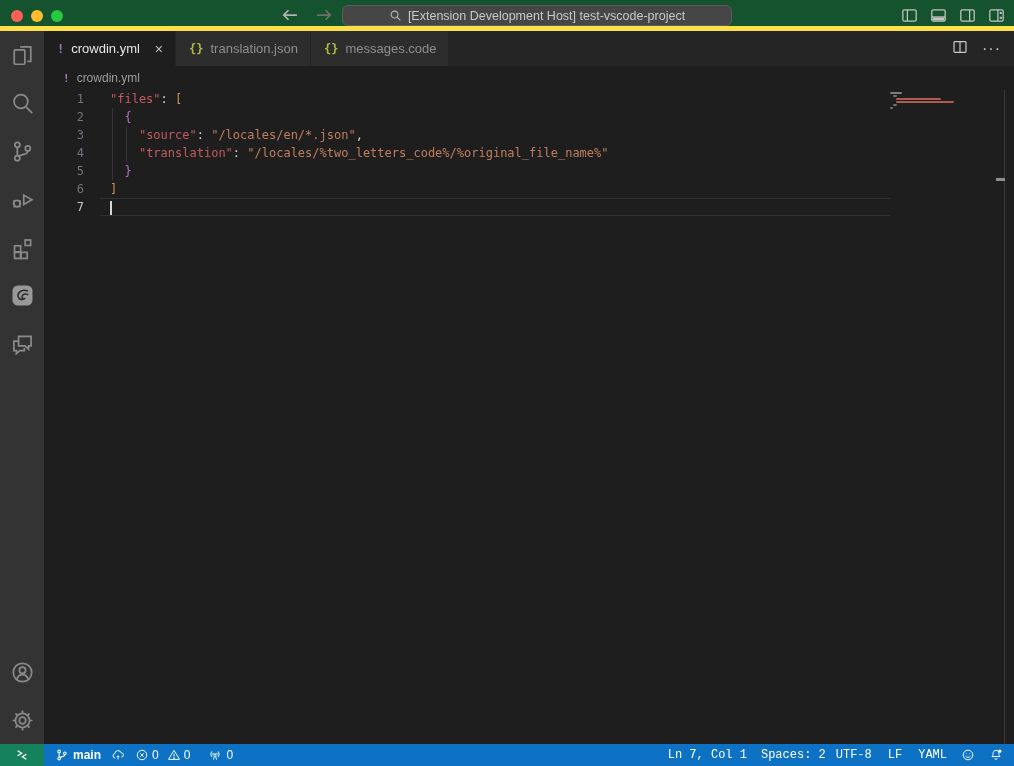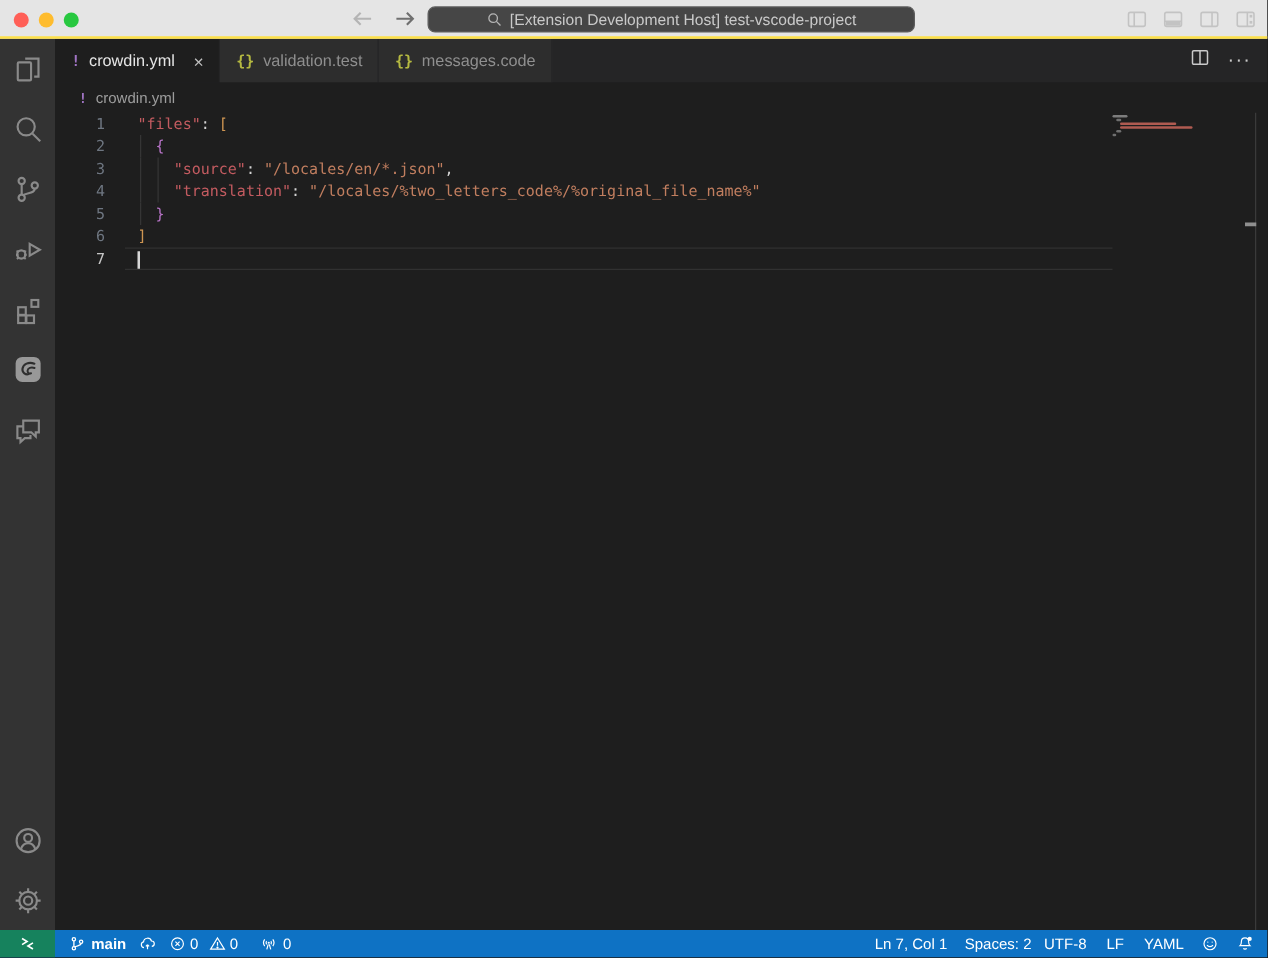--- a/index.html
+++ b/index.html
@@ -1,21 +1,21 @@
 <!DOCTYPE html>
 <html><head>
 <meta charset="utf-8">
 <style>
   * { margin:0; padding:0; box-sizing:border-box; }
   html,body { width:1014px; height:766px; background:#1e1e1e; overflow:hidden;
               font-family:"Liberation Sans", sans-serif; }
   .app { position:relative; width:1014px; height:766px; background:#1e1e1e; }
 
   
-  .titlebar { position:relative; height:31px; background:#e5e5e5; border-bottom:2px solid #fde047; }
+  .titlebar { position:relative; height:31px; background:#14532d; border-bottom:5px solid #fde047; }
   .traffic { position:absolute; left:11px; top:10px; display:flex; gap:8px; }
   .traffic span { width:12px; height:12px; border-radius:50%; display:block; }
   .tl-close{ background:#ff5f57; } .tl-min{ background:#febc2e; } .tl-zoom{ background:#28c840; }
   .nav-arrows { position:absolute; left:280px; top:4px; display:flex; gap:14px; }
   .nav-arrows svg { width:20px; height:22px; }
   .arrow-back { color:#b4b4b4; } .arrow-fwd { color:#6f6f6f; }
   .command-center { position:absolute; left:342px; top:5px; width:390px; height:21px;
     background:#464646; border:1px solid #5d5d5d; border-radius:6px;
     display:flex; align-items:center; justify-content:center; gap:6px;
     color:#c9c9c9; font-size:12.5px; }
@@ -72,21 +72,21 @@
   .overview-ruler { position:absolute; top:0; bottom:0; right:9px; width:1px; background:#3a3a3a; }
   .ruler-cursor { position:absolute; right:0; top:88px; width:9px; height:3px; background:#8f8f8f; }
 
   
   .statusbar { height:22px; background:#0e72c4; color:#ffffff; display:flex; align-items:center; font-size:12px; }
   .remote { width:44px; height:22px; background:#16825d; display:flex; align-items:center; justify-content:center; cursor:pointer; }
   .remote svg { width:14px; height:14px; }
   .sb-item { display:flex; align-items:center; gap:4px; padding:0 5px; height:22px; cursor:pointer; white-space:nowrap; }
   .sb-item svg { width:14px; height:14px; }
   .sb-left { display:flex; align-items:flex-end; margin-left:6px; }
-  .sb-right { display:flex; align-items:flex-start; margin-left:auto; margin-right:6px; }
+  .sb-right { display:flex; align-items:flex-start; margin-left:auto; margin-right:6px;font-family:Liberation Mono, monospace; }
   .branch-label { font-weight:bold; }
   .diag { gap:3px; }
 </style>
 </head>
 <body>
 
 <div class="app">
 
   <div class="titlebar">
     <div class="traffic">
@@ -215,21 +215,21 @@
     <div class="editor-col">
 
       <div class="tabstrip">
         <div class="tab active">
           <span class="ficon yml">!</span>
           <span>crowdin.yml</span>
           <span class="tab-close">×</span>
         </div>
         <div class="tab">
           <span class="ficon json">{}</span>
-          <span>validation.test</span>
+          <span>translation.json</span>
         </div>
         <div class="tab">
           <span class="ficon json">{}</span>
           <span>messages.code</span>
         </div>
         <div class="tab-actions">
           <span>
             <svg viewBox="0 0 16 16" fill="none" stroke="currentColor" stroke-width="1.2">
                 <rect x="2" y="2.6" width="12" height="10.8" rx="1"></rect>
                 <path d="M8 2.6v10.8"></path>

